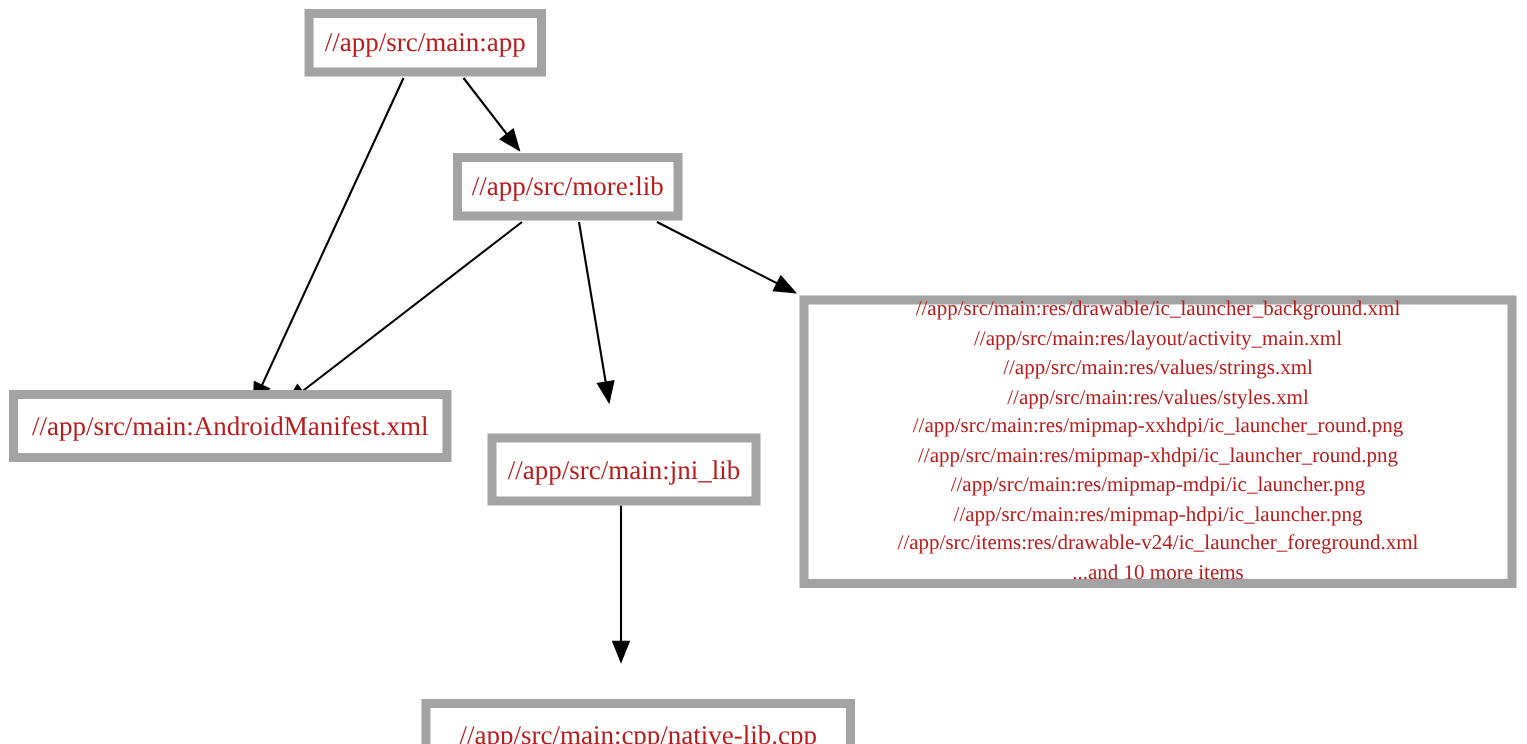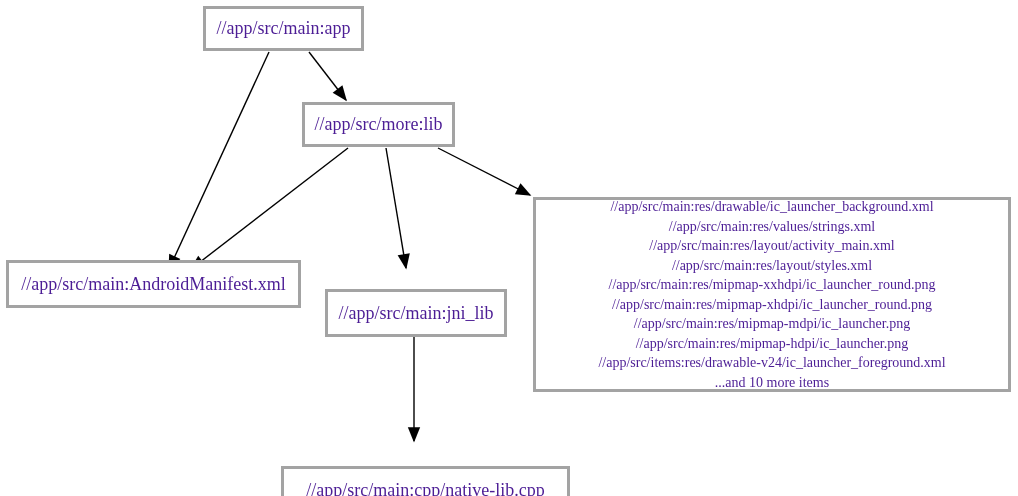--- a/index.html
+++ b/index.html
@@ -17,23 +17,23 @@
   }
   svg.edges {
     position: absolute;
     left: 0;
     top: 0;
     pointer-events: none;
   }
   .node {
     position: absolute;
     box-sizing: border-box;
-    border: 3px solid #a3a3a3;
+    border: 6px solid #a3a3a3;
     background: #ffffff;
-    color: #4c1d95;
+    color: #b91c1c;
     display: flex;
     align-items: center;
     justify-content: center;
     font-size: 18px;
     white-space: nowrap;
     text-align: left;
   }
   #node-app           { left: 203px; top: 6px;   width: 161px; height: 45px; }
   #node-lib           { left: 302px; top: 102px; width: 153px; height: 45px; }
   #node-manifest      { left: 6px;   top: 260px; width: 295px; height: 48px; }
@@ -79,23 +79,23 @@
   <div class="node" id="node-manifest">
     <span>//app/src/main:AndroidManifest.xml</span>
   </div>
 
   <div class="node" id="node-jni-lib">
     <span>//app/src/main:jni_lib</span>
   </div>
 
   <div class="node" id="node-resources">
     <div class="rline">//app/src/main:res/drawable/ic_launcher_background.xml</div>
+    <div class="rline">//app/src/main:res/layout/activity_main.xml</div>
     <div class="rline">//app/src/main:res/values/strings.xml</div>
-    <div class="rline">//app/src/main:res/layout/activity_main.xml</div>
-    <div class="rline">//app/src/main:res/layout/styles.xml</div>
+    <div class="rline">//app/src/main:res/values/styles.xml</div>
     <div class="rline">//app/src/main:res/mipmap-xxhdpi/ic_launcher_round.png</div>
     <div class="rline">//app/src/main:res/mipmap-xhdpi/ic_launcher_round.png</div>
     <div class="rline">//app/src/main:res/mipmap-mdpi/ic_launcher.png</div>
     <div class="rline">//app/src/main:res/mipmap-hdpi/ic_launcher.png</div>
     <div class="rline">//app/src/items:res/drawable-v24/ic_launcher_foreground.xml</div>
     <div class="rline">...and 10 more items</div>
   </div>
 
   <div class="node" id="node-native-lib">
     <span>//app/src/main:cpp/native-lib.cpp</span>

